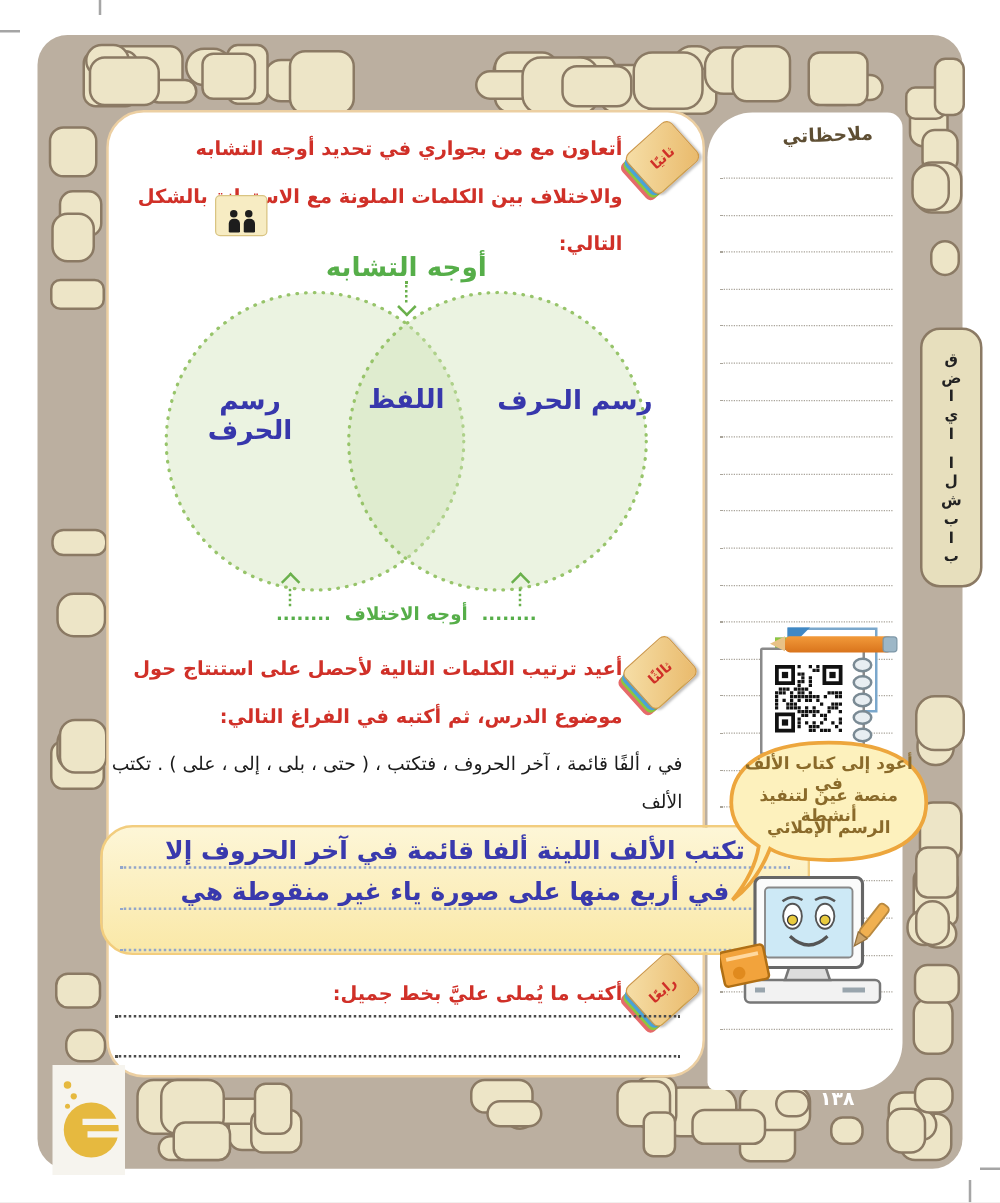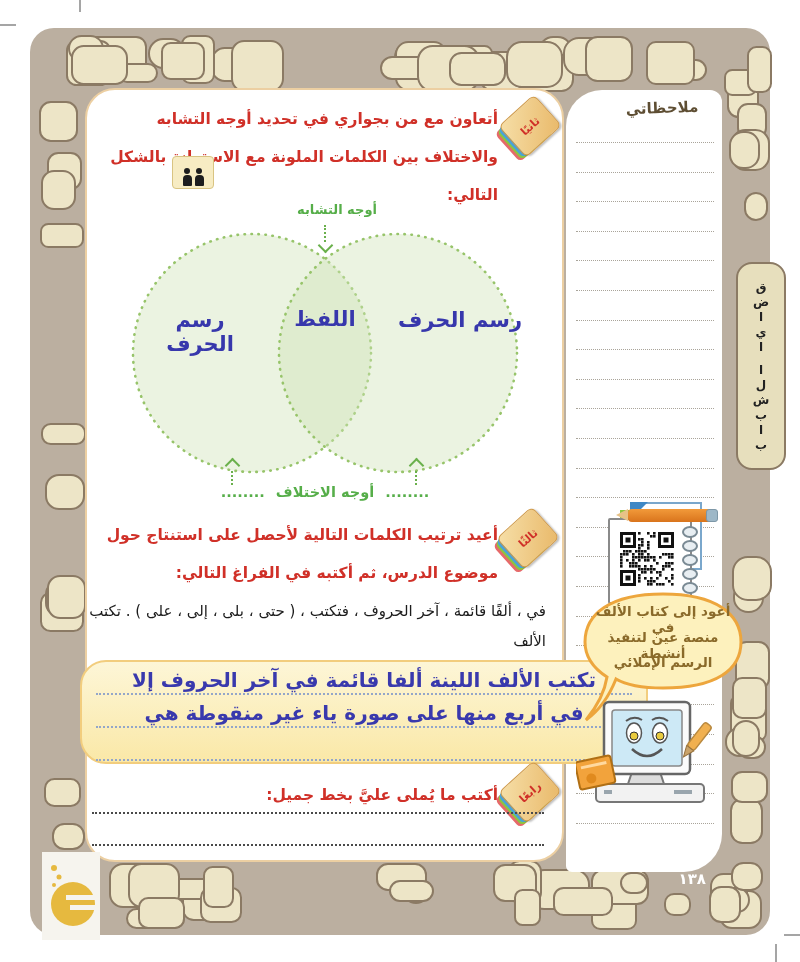--- a/index.html
+++ b/index.html
@@ -84,21 +84,21 @@
         font-weight:bold;font-size:13.5px;z-index:7;}
   
   .computer{position:absolute;left:576px;top:700px;width:140px;height:108px;z-index:6;}
   
   .side-tab{position:absolute;left:736px;top:262px;width:50px;height:208px;background:#e7dfbd;
         border:2px solid #8b7a64;border-radius:16px;z-index:4;display:flex;flex-direction:column;
         align-items:center;justify-content:center;padding:4px 0;box-sizing:border-box;}
   .side-tab div{font-size:12px;font-weight:bold;color:#222;line-height:15px;height:15px;}
   .side-tab div.sp{height:8px;}
   
-  .page-number{position:absolute;left:656px;top:870px;width:50px;text-align:right;color:#fff;
+  .page-number{position:absolute;left:656px;top:870px;width:50px;text-align:left;color:#fff;
         font-size:15px;font-weight:bold;z-index:5;}
   .logo{position:absolute;left:42px;top:852px;width:58px;height:88px;background:#f6f4ee;z-index:5;}
   [dir="rtl"]{direction:rtl;}
 </style>
 </head>
 <body>
 
 <div class="page" id="page">
 
   <div class="cm" style="left:79px;top:0;width:2px;height:12px;"></div>
@@ -118,21 +118,21 @@
     <div class="cover">
         <span>ثانيًا</span>
       </div>
   </div>
   <div class="head" dir="rtl" style="left:88px;top:100px;width:410px;">أتعاون مع من بجواري في تحديد أوجه التشابه والاختلاف بين الكلمات الملونة مع الاستعانة بالشكل التالي:</div>
   <div class="pair-icon">
     <span class="person"></span>
     <span class="person"></span>
   </div>
 
-  <div class="venn-label" style="left:262px;top:202px;width:150px;font-size:13px;">أوجه التشابه</div>
+  <div class="venn-label" style="left:250px;top:202px;width:150px;font-size:21px;">أوجه التشابه</div>
   <div class="stem" style="left:324px;top:225px;height:17px;"></div>
   <div class="chev down" style="left:320px;top:240px;"></div>
 
   <svg style="position:absolute;left:118px;top:228px;z-index:4;" width="414" height="250" viewBox="0 0 414 250">
     <circle cx="134" cy="125" r="119" fill="#cfe2b8" fill-opacity="0.42" stroke="#97c46a" stroke-width="2.6" stroke-dasharray="0.5 6.5" stroke-linecap="round"></circle>
     <circle cx="280" cy="125" r="119" fill="#cfe2b8" fill-opacity="0.42" stroke="#97c46a" stroke-width="2.6" stroke-dasharray="0.5 6.5" stroke-linecap="round"></circle>
   </svg>
   <div class="venn-word" style="left:140px;top:308px;width:120px;">رسم الحرف</div>
   <div class="venn-word" style="left:273px;top:307px;width:104px;">اللفظ</div>
   <div class="venn-word" style="left:392px;top:308px;width:136px;">رسم الحرف</div>

